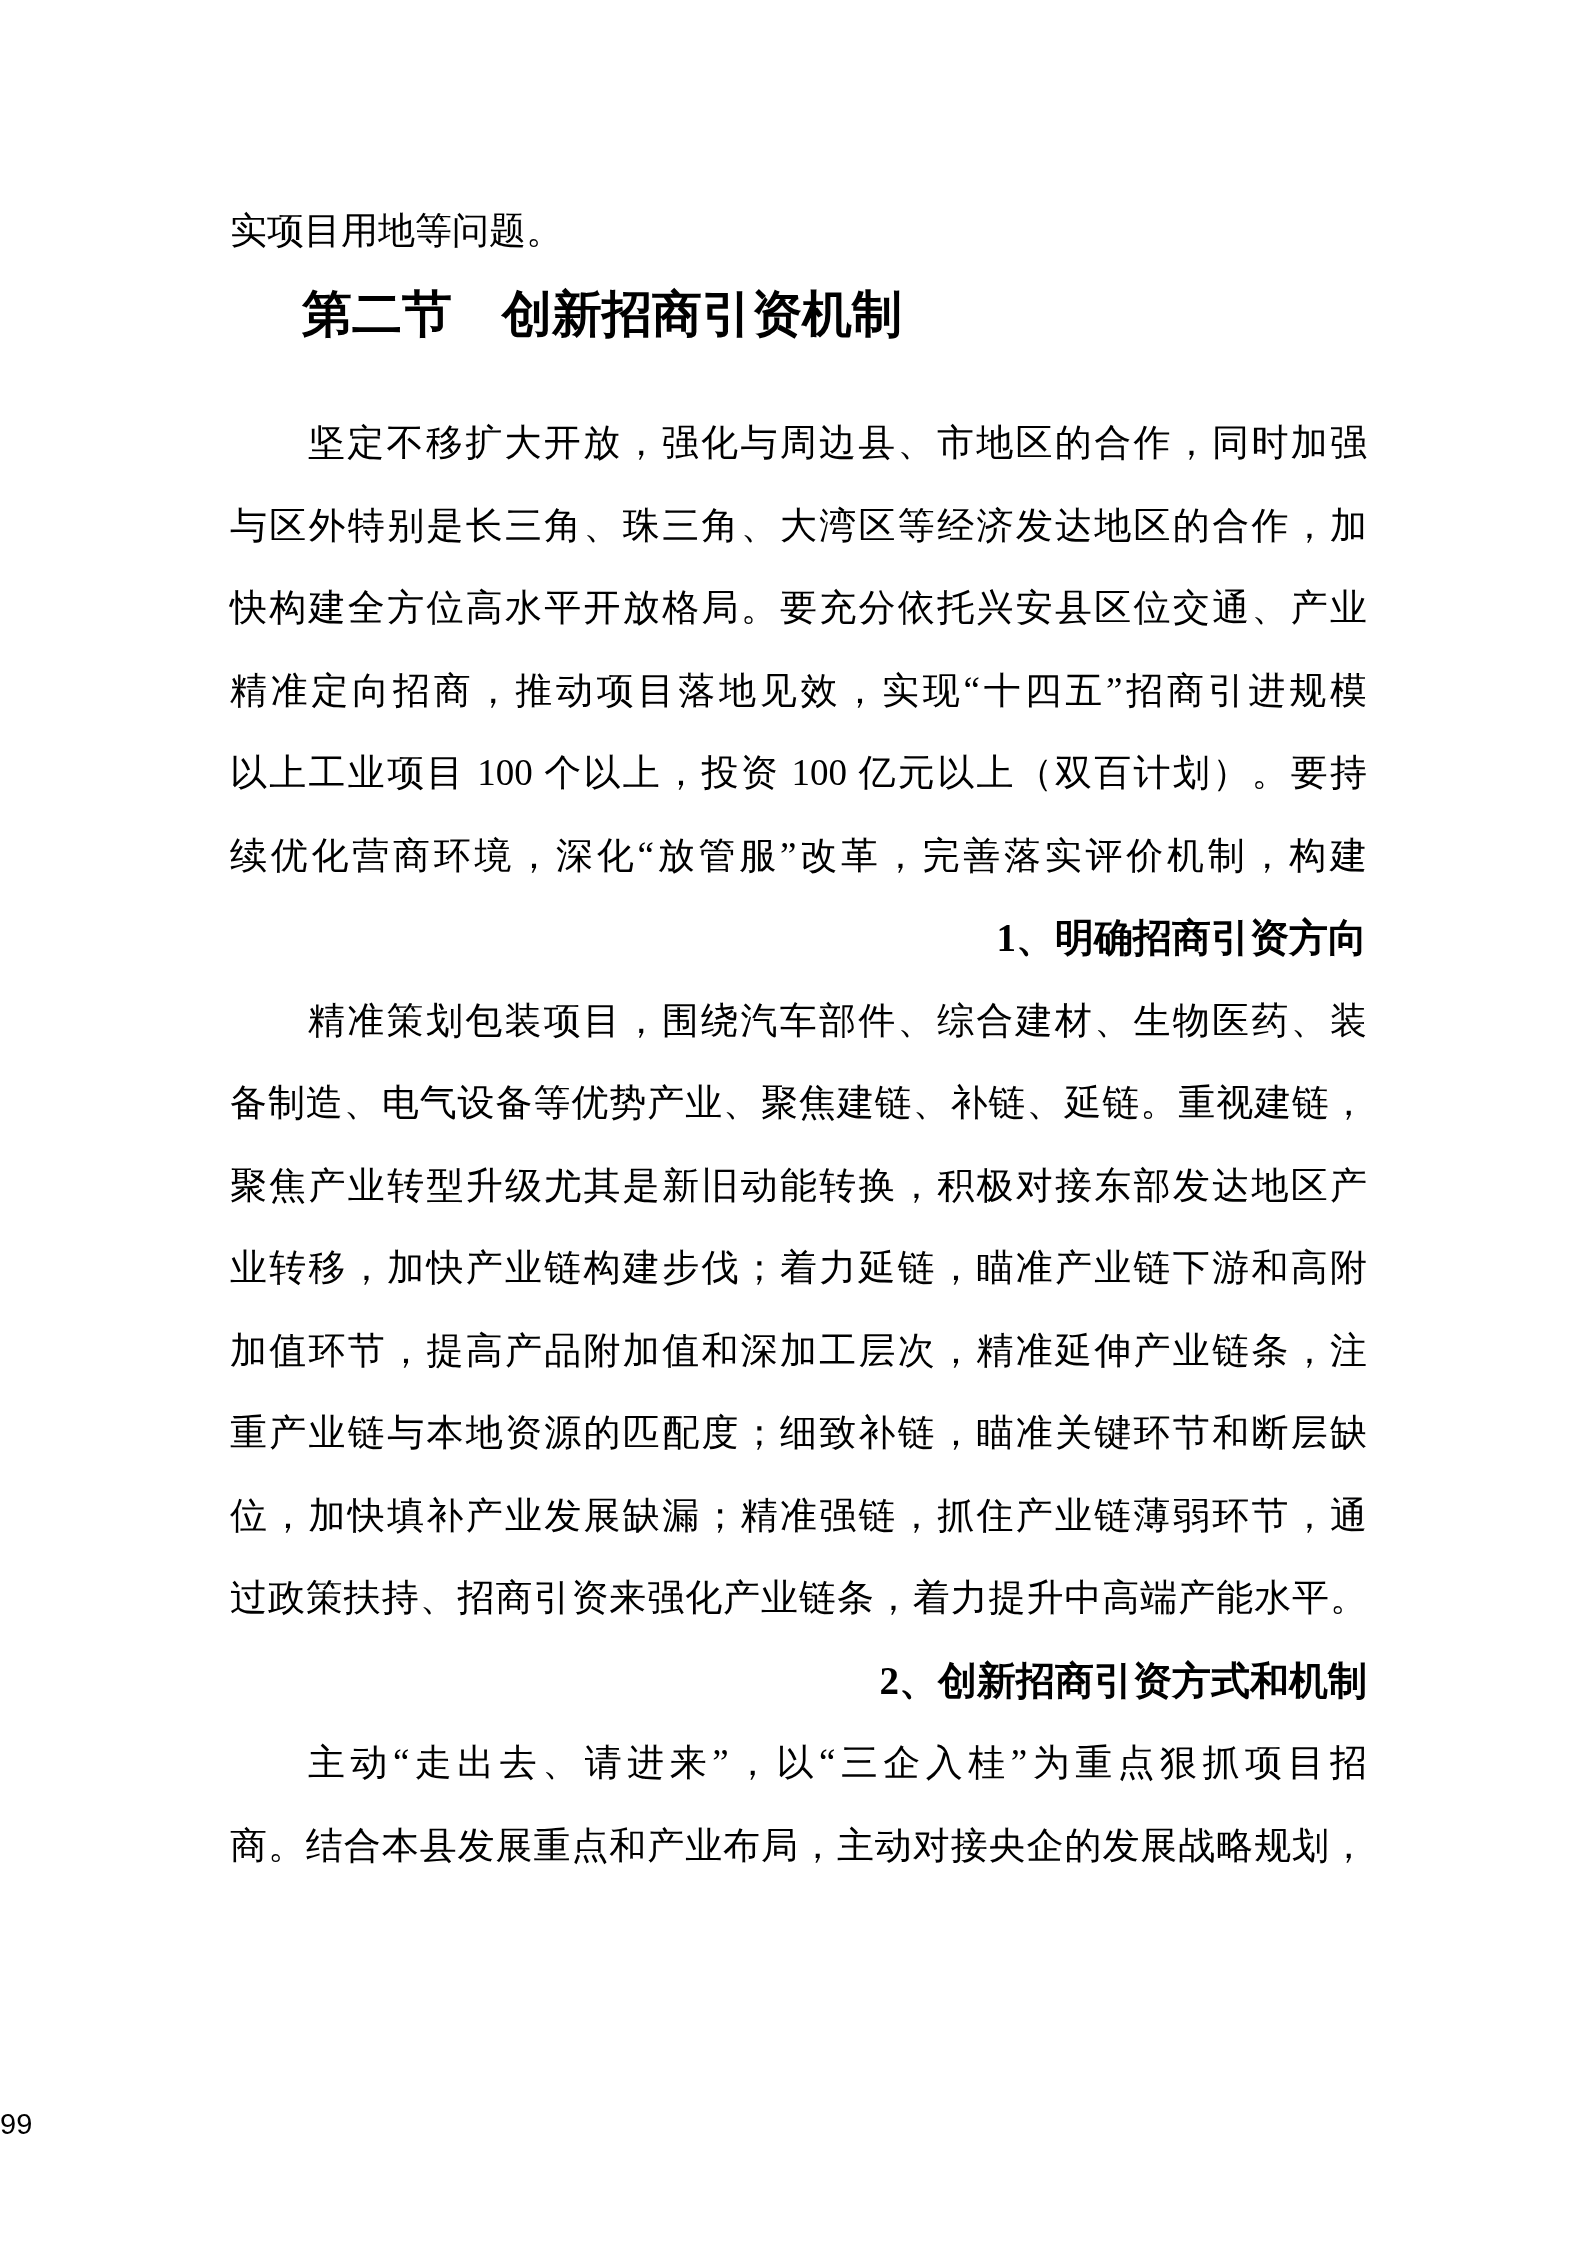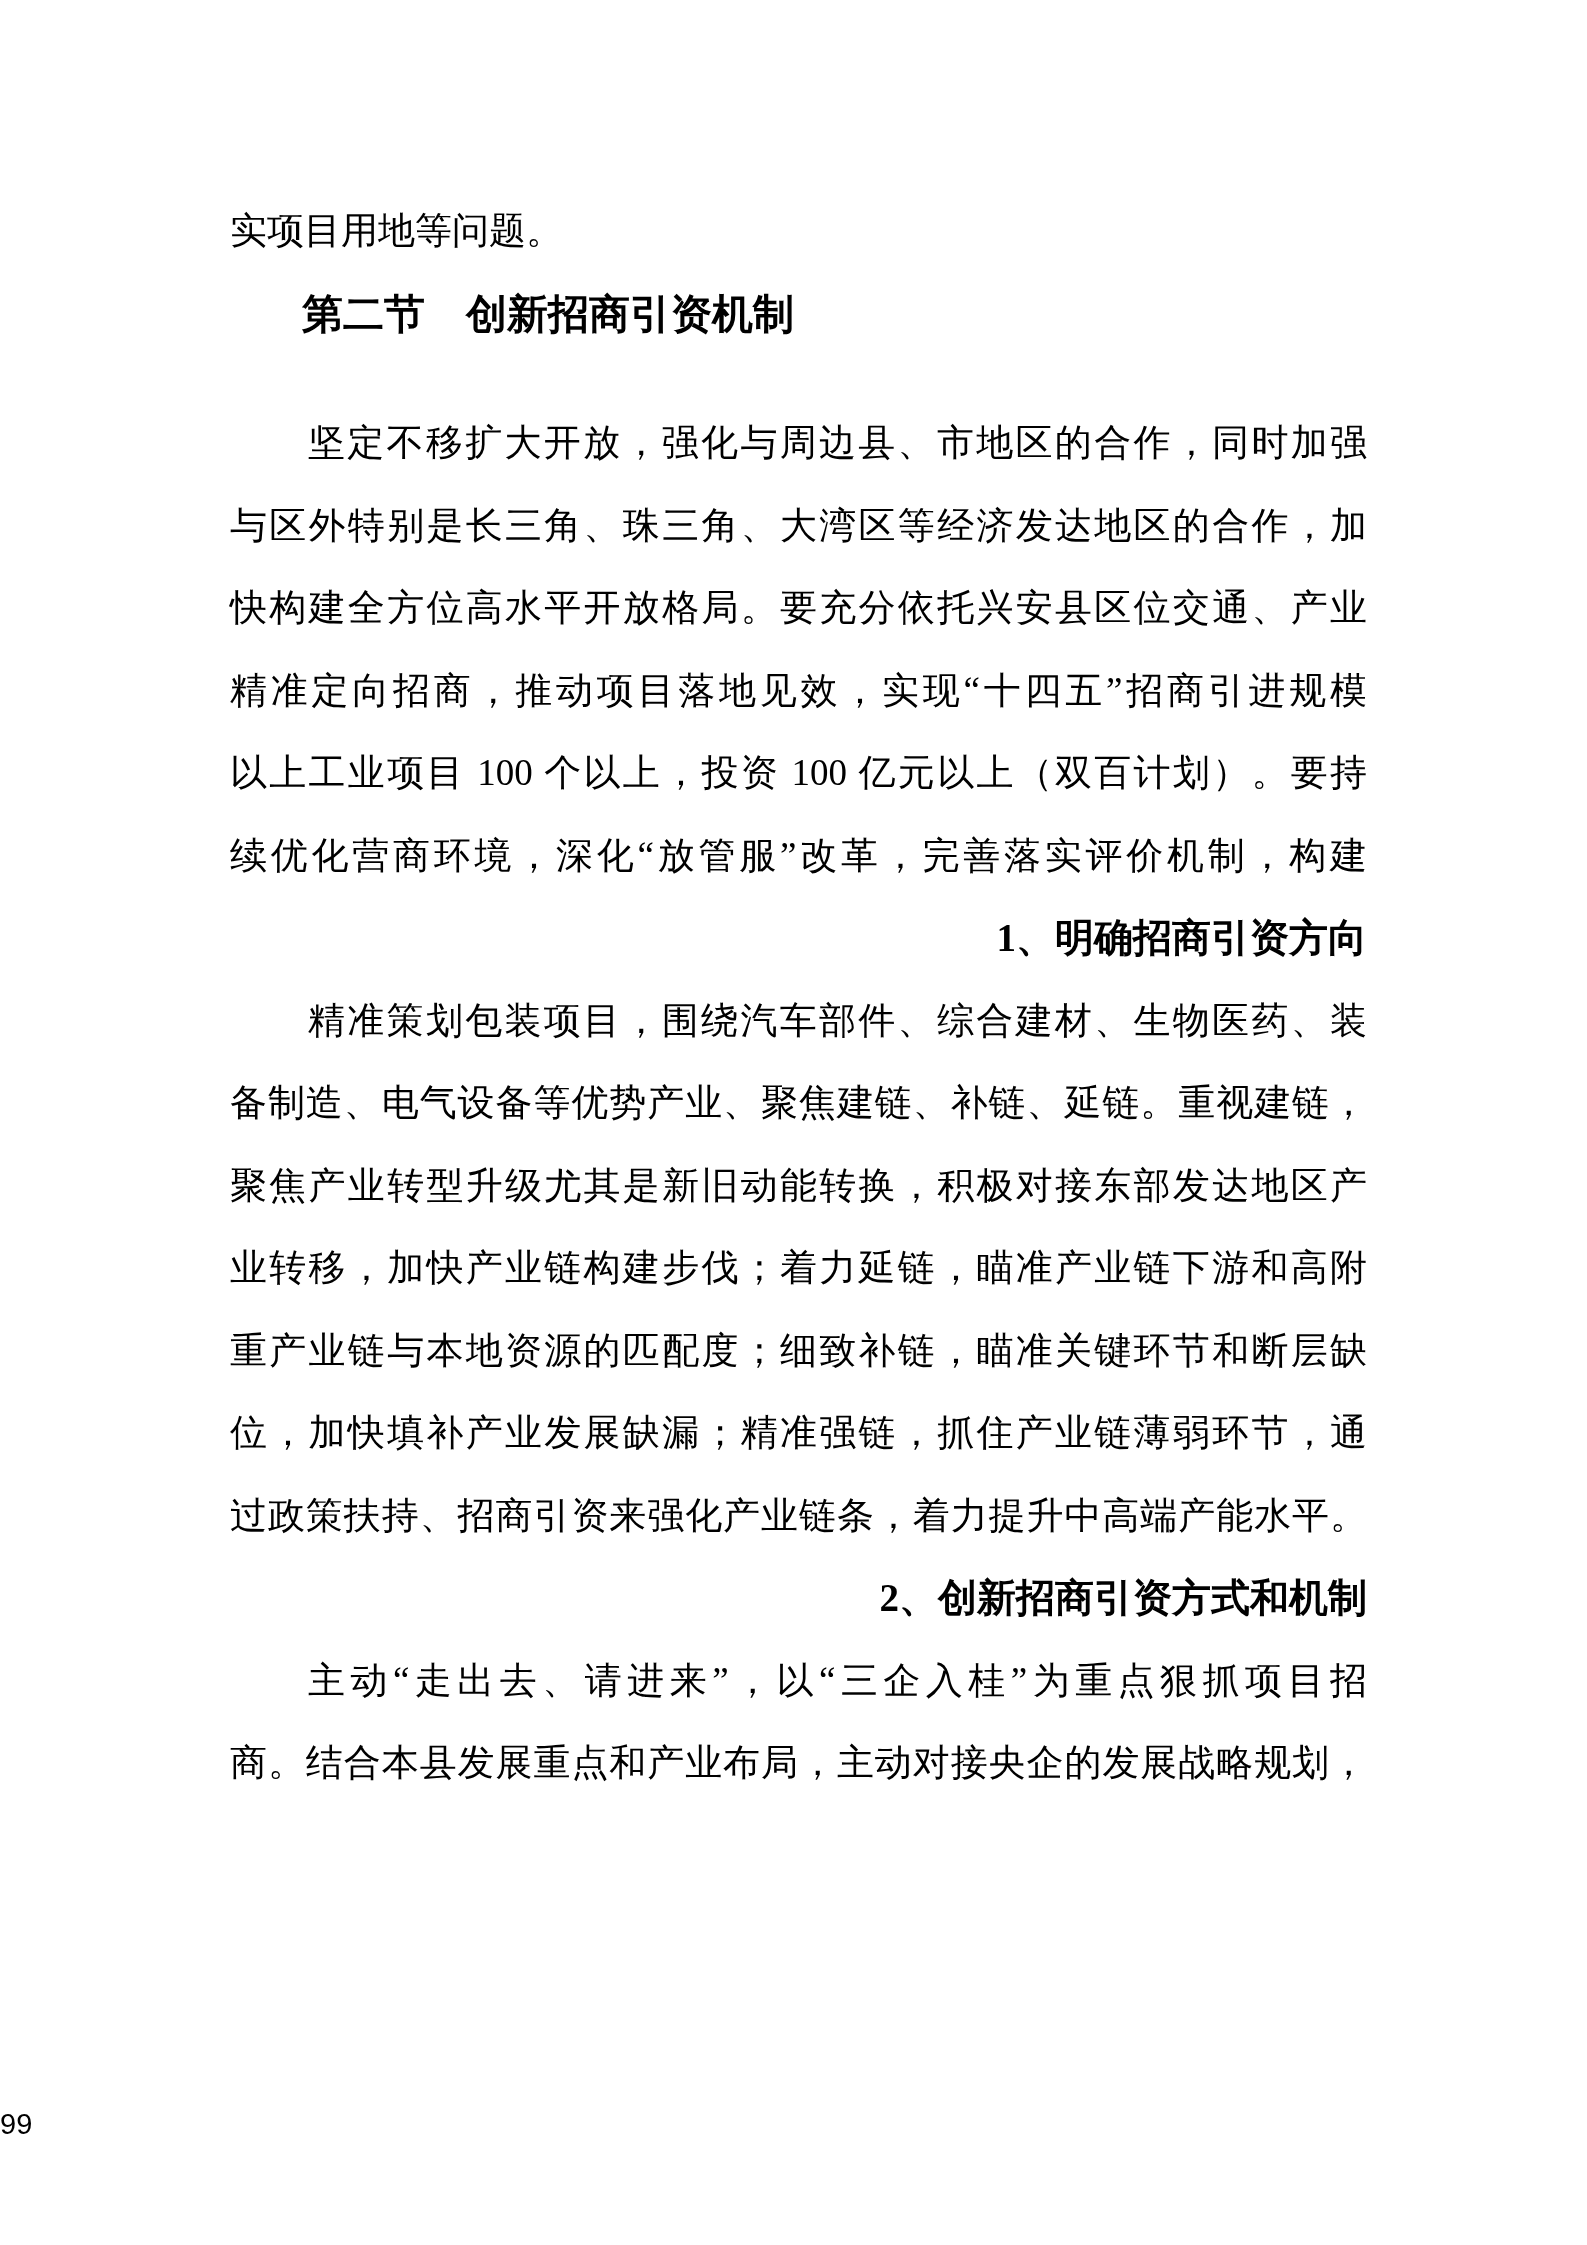--- a/index.html
+++ b/index.html
@@ -29,21 +29,21 @@
     text-align: justify;
     text-align-last: justify;
   }
   .para-first {
     text-indent: 78px;
   }
   .para-last {
     text-align-last: left;
   }
   .heading {
-    font-size: 41px;
+    font-size: 50px;
     line-height: 82.5px;
     font-weight: bold;
     text-indent: 72px;
     margin-bottom: 47px;
     text-align: left;
   }
   .subheading {
     font-size: 39px;
     line-height: 82.5px;
     font-weight: bold;
@@ -72,20 +72,21 @@
       <div class="para-line">与区外特别是长三角、珠三角、大湾区等经济发达地区的合作，加</div>
       <div class="para-line">快构建全方位高水平开放格局。要充分依托兴安县区位交通、产业</div>
       <div class="para-line">精准定向招商，推动项目落地见效，实现“十四五”招商引进规模</div>
       <div class="para-line">以上工业项目 100 个以上，投资 100 亿元以上（双百计划）。要持</div>
       <div class="para-line">续优化营商环境，深化“放管服”改革，完善落实评价机制，构建</div>
       <div class="subheading">1、明确招商引资方向</div>
       <div class="para-line para-first">精准策划包装项目，围绕汽车部件、综合建材、生物医药、装</div>
       <div class="para-line">备制造、电气设备等优势产业、聚焦建链、补链、延链。重视建链，</div>
       <div class="para-line">聚焦产业转型升级尤其是新旧动能转换，积极对接东部发达地区产</div>
       <div class="para-line">业转移，加快产业链构建步伐；着力延链，瞄准产业链下游和高附</div>
+      <div class="para-line">加值环节，提高产品附加值和深加工层次，精准延伸产业链条，注</div>
       <div class="para-line">重产业链与本地资源的匹配度；细致补链，瞄准关键环节和断层缺</div>
       <div class="para-line">位，加快填补产业发展缺漏；精准强链，抓住产业链薄弱环节，通</div>
       <div class="para-line">过政策扶持、招商引资来强化产业链条，着力提升中高端产能水平。</div>
       <div class="subheading">2、创新招商引资方式和机制</div>
       <div class="para-line para-first">主动“走出去、请进来”，以“三企入桂”为重点狠抓项目招</div>
       <div class="para-line">商。结合本县发展重点和产业布局，主动对接央企的发展战略规划，</div>
     </div>
   <div class="page-number">99</div>
 </div>
 

